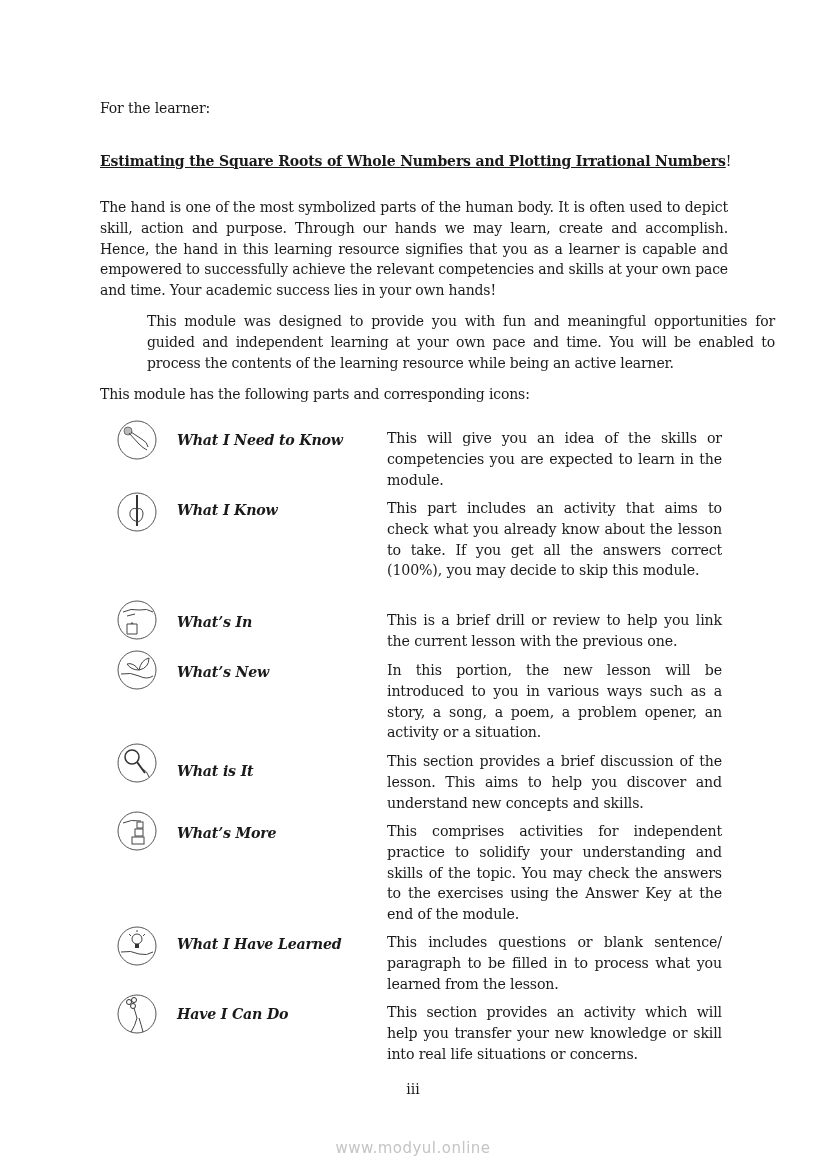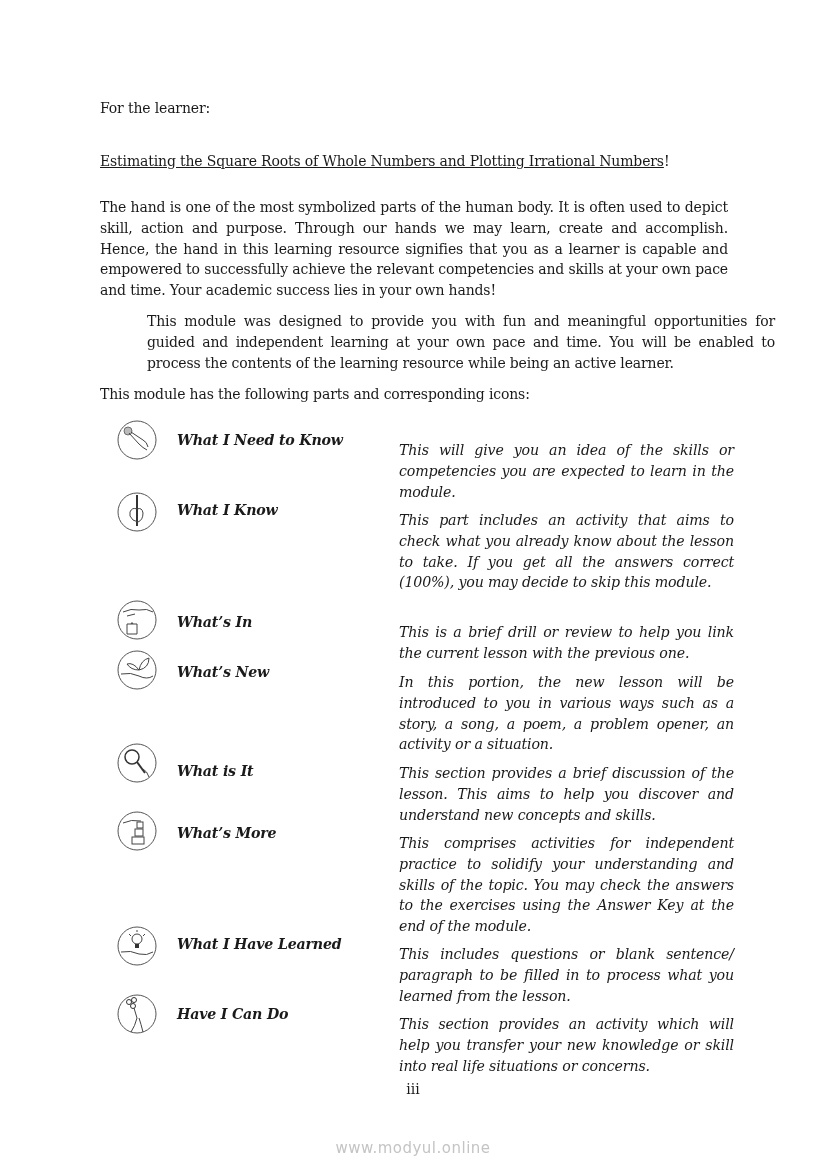--- a/index.html
+++ b/index.html
@@ -3,32 +3,32 @@
 <meta charset="utf-8">
 <style>
   html, body { margin: 0; padding: 0; background: #ffffff; }
   body { width: 826px; height: 1169px; position: relative; overflow: hidden;
          font-family: "DejaVu Serif", "Liberation Serif", serif; color: #1a1a1a; }
   .page { position: absolute; left: 100px; top: 0; width: 628px; }
   .p { font-size: 14px; line-height: 20.8px; margin: 0; text-align: justify; letter-spacing: -0.15px; }
   .p-left { text-align: left; }
   #for-learner { position: absolute; top: 98px; left: 0; }
   #welcome { position: absolute; top: 130px; left: 0; width: 640px; }
-  #welcome .u { text-decoration: underline; }
+  #welcome .u { text-decoration: underline; font-weight: bold; }
   #hand { position: absolute; top: 197px; left: 0; width: 628px; }
   #module { position: absolute; top: 311px; left: 0; width: 628px; margin-left: 47px; }
   #parts { position: absolute; top: 384px; left: 0; }
 
   .item { position: absolute; left: 0; width: 628px; }
   .icon { position: absolute; left: 17px; width: 40px; height: 40px; }
   .icon svg { width: 40px; height: 40px; display: block; }
   .title { position: absolute; left: 77px; font-style: italic; font-weight: bold;
            font-size: 14.2px; font-family: "DejaVu Serif", serif; letter-spacing: -0.2px; white-space: nowrap; }
   .desc { position: absolute; left: 283px; width: 335px; font-size: 14.2px; line-height: 20.8px;
-          text-align: justify; margin: 16px; letter-spacing: -0.15px; font-style: italic; }
+          text-align: justify; margin: 4px; letter-spacing: -0.15px; }
   #page-num { position: absolute; top: 1081px; left: 0; width: 826px; text-align: center; font-size: 14px; }
   #watermark { position: absolute; top: 1124px; left: 0; width: 826px; text-align: center;
                font-family: "DejaVu Sans", sans-serif; font-size: 15px; color: #c4c4c4; letter-spacing: 0.5px; margin-top: 15px; }
 </style>
 </head>
 <body>
 
 <div class="page">
   <p id="for-learner" class="p p-left">For the learner:</p>
   <p id="welcome" class="p p-left">

